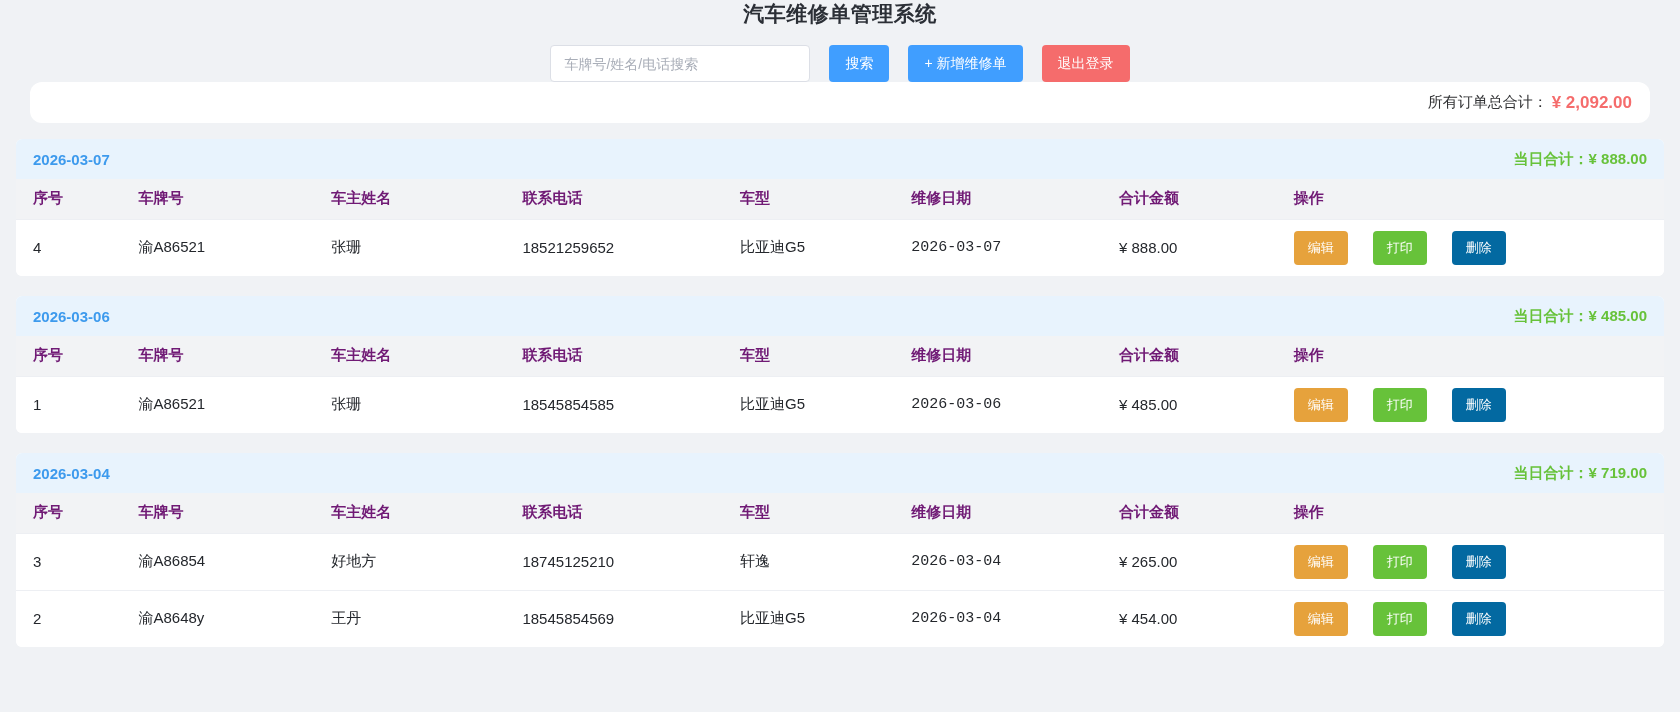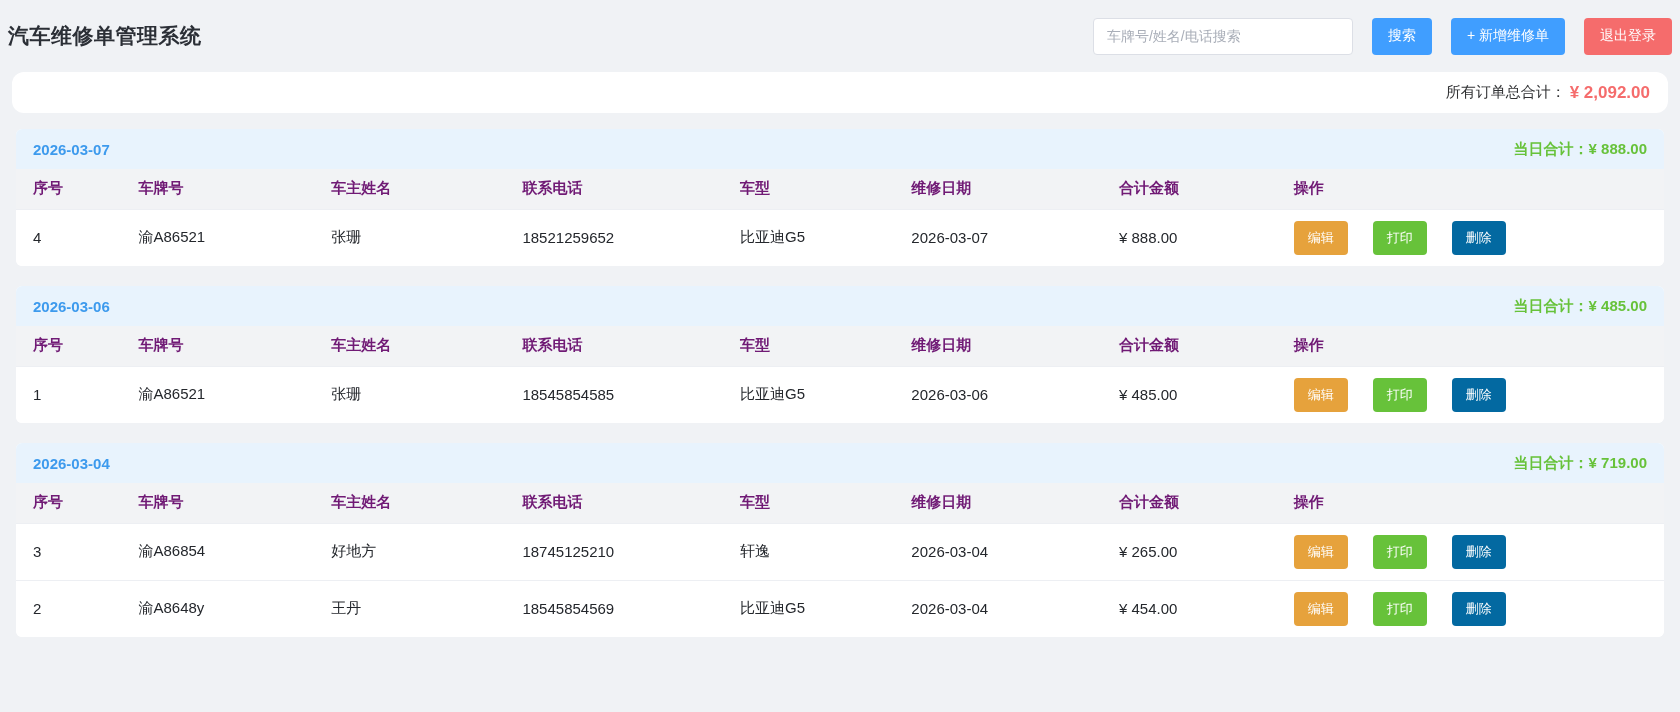--- a/index.html
+++ b/index.html
@@ -4,44 +4,45 @@
 <style>
   * { margin: 0; padding: 0; box-sizing: border-box; }
   html, body {
     width: 1680px; height: 712px;
     background: #f0f2f5;
     font-family: "Liberation Sans", "DejaVu Sans", sans-serif;
     overflow: hidden;
   }
   
   .topbar {
-    height: 72px;
+    height: 82px;
     display: flex; align-items: center; justify-content: space-between;
-    padding: 0 8px;
+    padding: 0 16px;
+    flex-direction: column;
   }
   .topbar h1 { font-size: 21px; font-weight: 700; color: #2b2f36; letter-spacing: .5px; }
   .topbar-right { display: flex; align-items: center; gap: 19px; }
   .search-input {
     width: 260px; height: 37px;
     border: 1px solid #dcdfe6; border-radius: 4px;
     background: #fff; padding: 0 13px;
     font-size: 14px; color: #303133; outline: none;
     font-family: inherit;
   }
   .search-input::placeholder { color: #a9aeb8; }
   .btn {
     height: 37px; border: none; border-radius: 4px;
     color: #fff; font-size: 14px; padding: 0 16px;
     cursor: pointer; font-family: inherit; white-space: nowrap;
   }
   .btn-blue { background: #409eff; }
   .btn-red  { background: #f56c6c; }
   
   .total-bar {
-    margin: 0 12px 16px;
+    margin: 0 30px 16px;
     height: 41px; background: #fff; border-radius: 12px;
     display: flex; align-items: center; justify-content: flex-end;
     padding: 0 18px; font-size: 15px; color: #303133;
   }
   .total-bar .label { font-weight: 400; }
   .total-bar .value { color: #f56c6c; font-weight: 700; font-size: 17px; margin-left: 4px; }
   
   .group-card {
     margin: 0 16px 20px;
     background: #fff; border-radius: 6px; overflow: hidden;
@@ -59,21 +60,21 @@
     text-align: left; padding: 0 17px;
     font-size: 15px; color: #701a75; font-weight: 700;
   }
   tbody tr { height: 57px; border-top: 1px solid #edeff3; background: #fff; }
   td { padding: 0 17px; font-size: 15px; color: #24272c; }
   th:nth-child(1), td:nth-child(1) { width: 6.4%; }
   th:nth-child(2), td:nth-child(2) { width: 11.7%; }
   th:nth-child(3), td:nth-child(3) { width: 11.6%; }
   th:nth-child(4), td:nth-child(4) { width: 13.2%; }
   th:nth-child(5), td:nth-child(5) { width: 10.4%; }
-  th:nth-child(6), td:nth-child(6) { width: 12.6%; }
+  th:nth-child(6), td:nth-child(6) { width: 12.6%; font-family: Liberation Mono, monospace; }
   th:nth-child(7), td:nth-child(7) { width: 10.6%; }
   .btn-sm {
     border: none; border-radius: 4px; color: #fff;
     font-size: 13px; padding: 8px 14px; margin-right: 25px;
     cursor: pointer; font-family: inherit;
   }
   .btn-edit   { background: #e6a23c; }
   .btn-print  { background: #67c23a; }
   .btn-delete { background: #0369a1; }
 </style>

